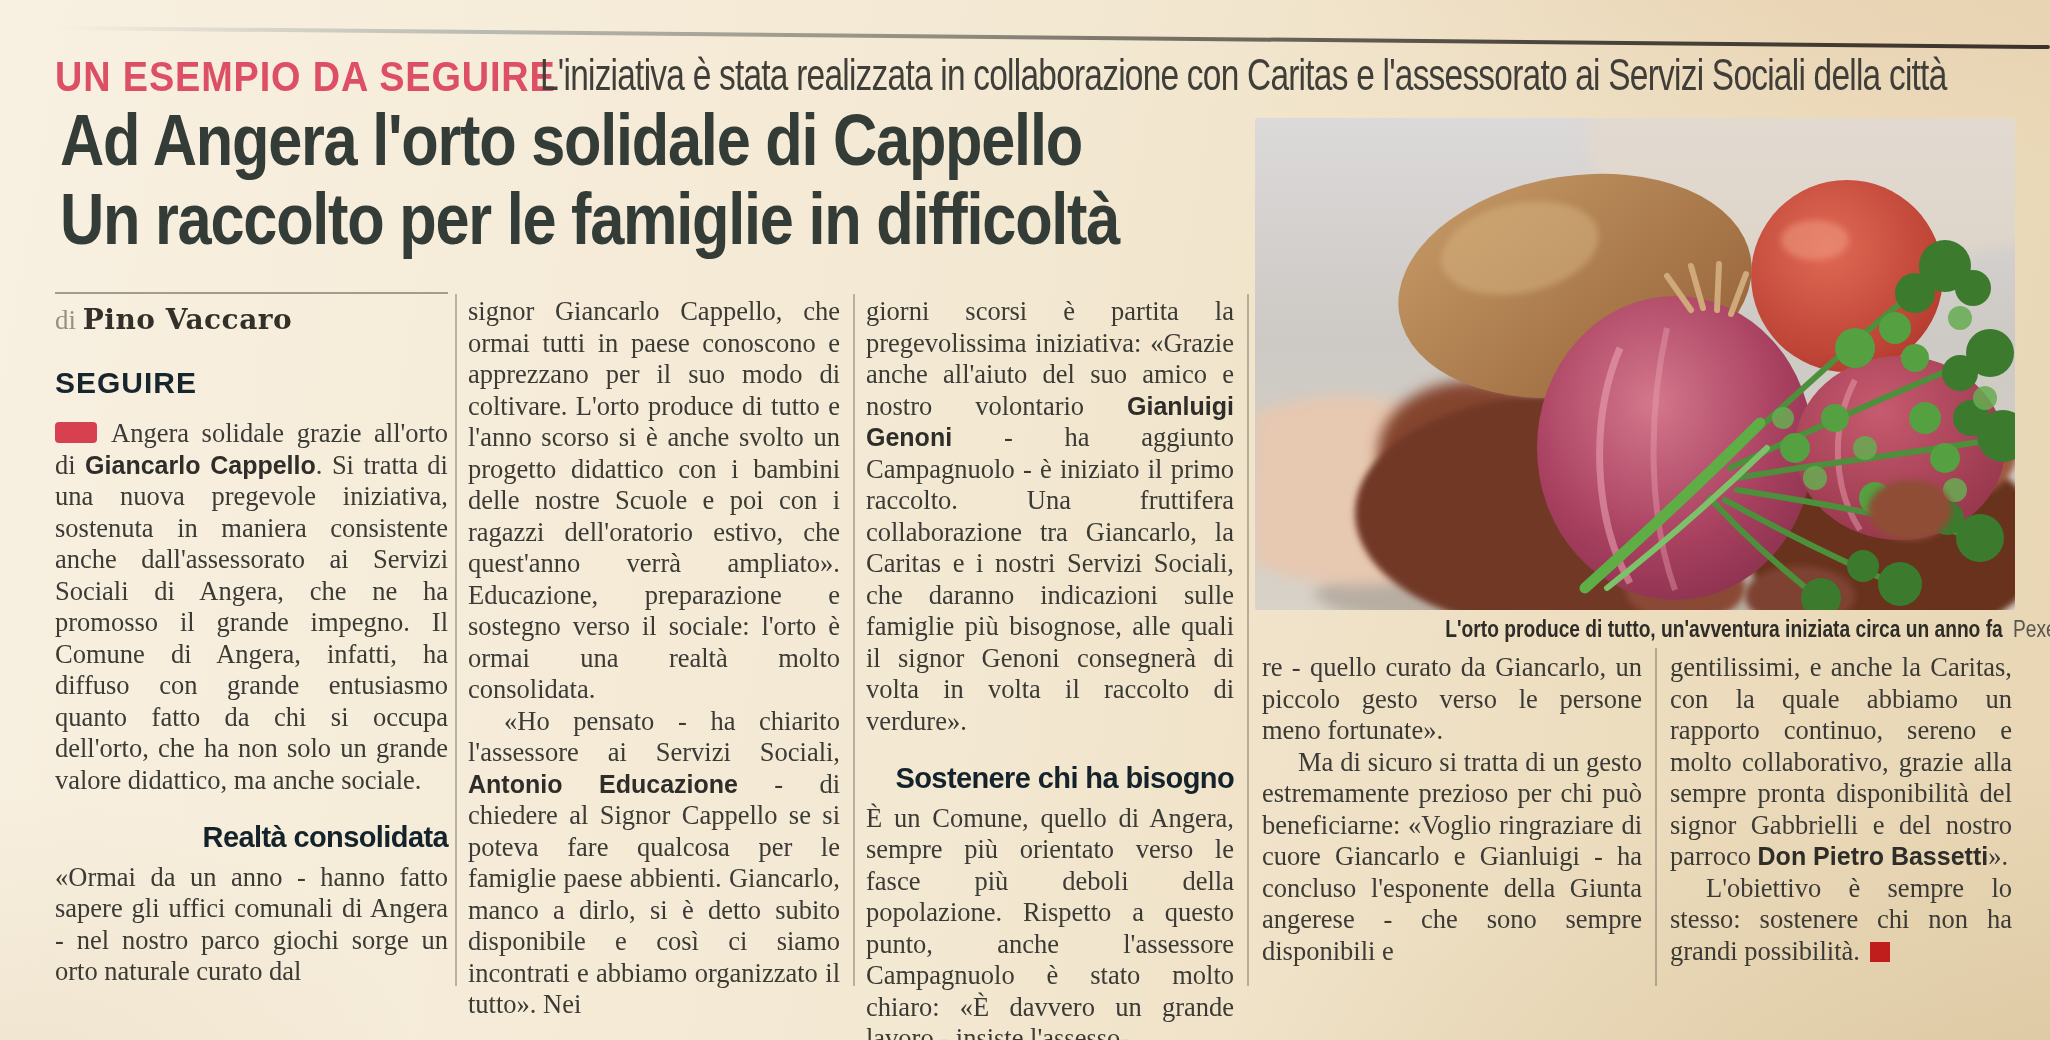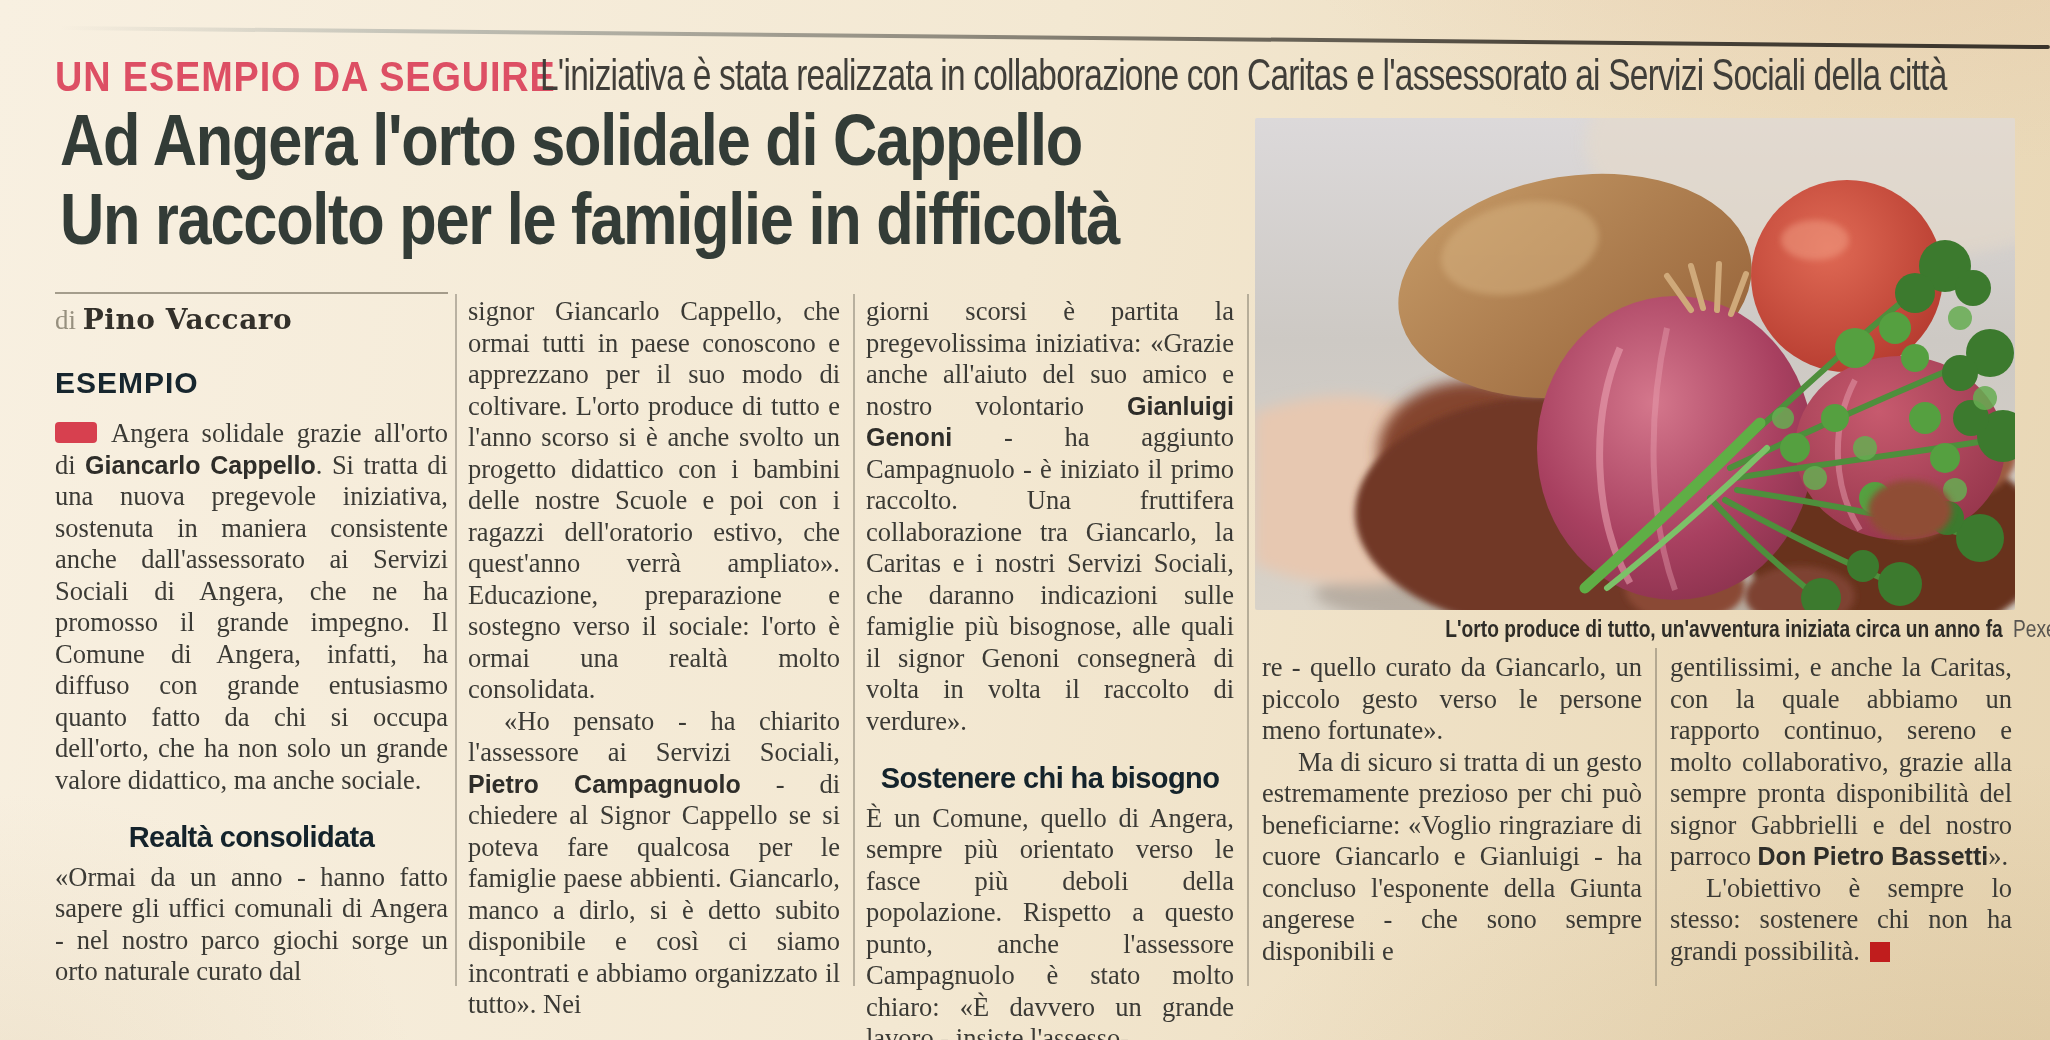--- a/index.html
+++ b/index.html
@@ -51,21 +51,21 @@
   .col p{margin:0;}
   .col p.indent{text-indent:36px;}
   .col b{font-family:"Liberation Sans",sans-serif;font-weight:700;font-size:25px;color:#2e2d29;}
   .byline-rule{height:2px;background:rgba(120,112,96,.65);margin-bottom:10px;}
   .byline{font-size:27px;margin-bottom:30px;white-space:nowrap;}
   .by-prefix{color:#97907f;}
   .by-author{font-family:"DejaVu Serif",serif;font-weight:700;font-size:28px;color:#33302a;letter-spacing:.5px;}
   .location{font-family:"Liberation Sans",sans-serif;font-weight:700;font-size:30px;letter-spacing:1px;color:#17262e;margin-bottom:20px;}
   .lead-mark{display:inline-block;width:42px;height:21px;border-radius:4px;background:#d7404f;margin-right:14px;transform:translateY(1px);}
   .subhead{font-family:"Liberation Sans",sans-serif;font-weight:700;font-size:29px;letter-spacing:-.6px;
-    color:#14232b;margin:26px 0 8px 0;white-space:nowrap;text-align:center;}
+    color:#14232b;margin:26px 0 8px 0;white-space:nowrap;text-align:right;}
   .end-mark{display:inline-block;width:20px;height:20px;background:#c01d1d;margin-left:10px;transform:translateY(2px);}
 </style>
 </head>
 <body>
 
 <div class="page">
 
   <div class="top-rule"></div>
 
   <div class="kicker">
@@ -197,29 +197,29 @@
   <div class="vrule vr2"></div>
   <div class="vrule vr3"></div>
   <div class="vrule vr4"></div>
 
   <section class="col col1">
     <div class="byline-rule"></div>
     <div class="byline">
       <span class="by-prefix">di</span>
       <span class="by-author">Pino Vaccaro</span>
     </div>
-    <div class="location">ESEMPIO</div>
+    <div class="location">SEGUIRE</div>
     <p class="body"><span class="lead-mark"></span><span>Angera solidale grazie all'orto di </span><b>Giancarlo Cappello</b><span>. Si tratta di una nuova pregevole iniziativa, sostenuta in maniera consistente anche dall'assessorato ai Servizi Sociali di Angera, che ne ha promosso il grande impegno. Il Comune di Angera, infatti, ha diffuso con grande entusiasmo quanto fatto da chi si occupa dell'orto, che ha non solo un grande valore didattico, ma anche sociale.</span></p>
     <h3 class="subhead">Realtà consolidata</h3>
     <p class="body">«Ormai da un anno - hanno fatto sapere gli uffici comunali di Angera - nel nostro parco giochi sorge un orto naturale curato dal</p>
   </section>
 
   <section class="col col2">
     <p>signor Giancarlo Cappello, che ormai tutti in paese conoscono e apprezzano per il suo modo di coltivare. L'orto produce di tutto e l'anno scorso si è anche svolto un progetto didattico con i bambini delle nostre Scuole e poi con i ragazzi dell'oratorio estivo, che quest'anno verrà ampliato». Educazione, preparazione e sostegno verso il sociale: l'orto è ormai una realtà molto consolidata.</p>
-    <p class="indent"><span>«Ho pensato - ha chiarito l'assessore ai Servizi Sociali, </span><b>Pietro Campagnuolo</b><span> - di chiedere al Signor Cappello se si poteva fare qualcosa per le famiglie paese abbienti. Giancarlo, manco a dirlo, si è detto subito disponibile e così ci siamo incontrati e abbiamo organizzato il tutto». Nei</span></p>
+    <p class="indent"><span>«Ho pensato - ha chiarito l'assessore ai Servizi Sociali, </span><b>Antonio Educazione</b><span> - di chiedere al Signor Cappello se si poteva fare qualcosa per le famiglie paese abbienti. Giancarlo, manco a dirlo, si è detto subito disponibile e così ci siamo incontrati e abbiamo organizzato il tutto». Nei</span></p>
   </section>
 
   <section class="col col3">
     <p><span>giorni scorsi è partita la pregevolissima iniziativa: «Grazie anche all'aiuto del suo amico e nostro volontario </span><b>Gianluigi Genoni</b><span> - ha aggiunto Campagnuolo - è iniziato il primo raccolto. Una fruttifera collaborazione tra Giancarlo, la Caritas e i nostri Servizi Sociali, che daranno indicazioni sulle famiglie più bisognose, alle quali il signor Genoni consegnerà di volta in volta il raccolto di verdure».</span></p>
     <h3 class="subhead">Sostenere chi ha bisogno</h3>
     <p>È un Comune, quello di Angera, sempre più orientato verso le fasce più deboli della popolazione. Rispetto a questo punto, anche l'assessore Campagnuolo è stato molto chiaro: «È davvero un grande lavoro - insiste l'assesso-</p>
   </section>
 
   <section class="col col4">
     <p>re - quello curato da Giancarlo, un piccolo gesto verso le persone meno fortunate».</p>

